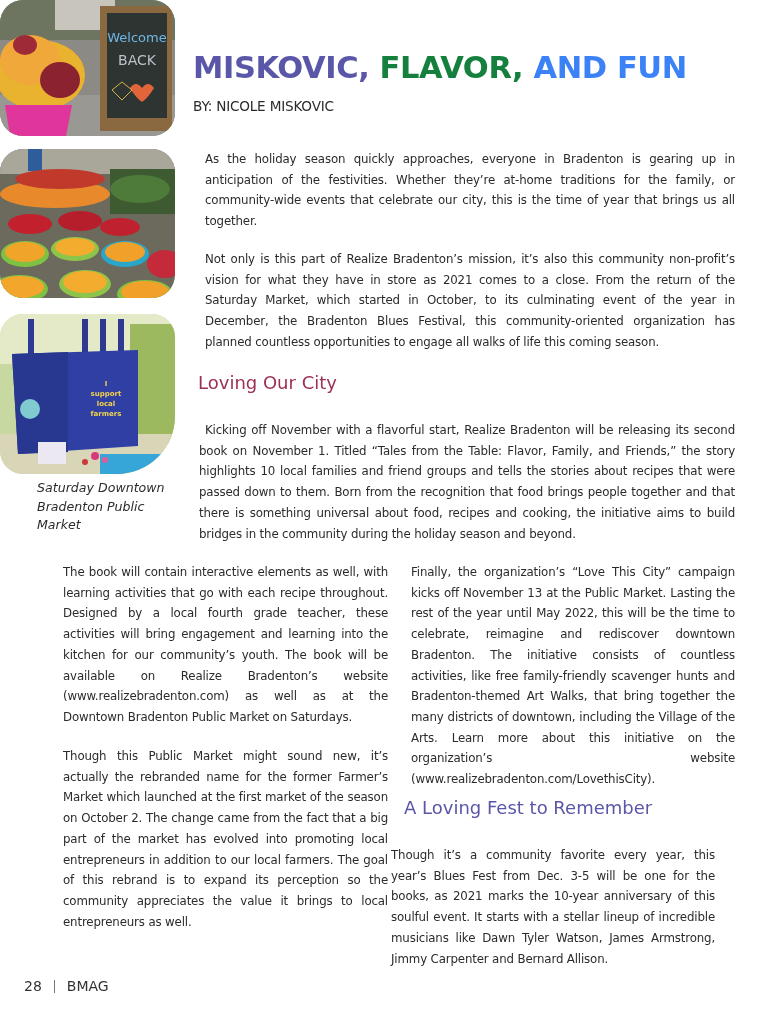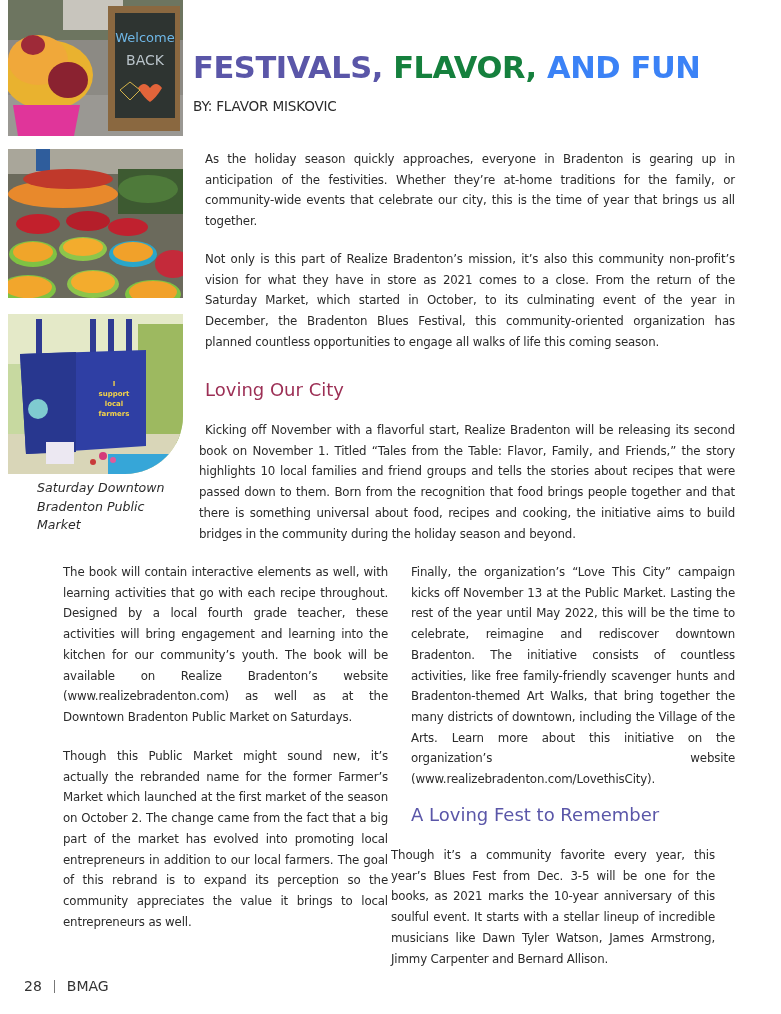--- a/index.html
+++ b/index.html
@@ -1,20 +1,20 @@
 <!DOCTYPE html>
 <html><head>
 <meta charset="utf-8">
 <style>
   html, body { margin: 0; padding: 0; background: #ffffff; }
   body {
     width: 781px; height: 1014px; position: relative; overflow: hidden;
     font-family: "DejaVu Sans", sans-serif; color: #2b2b2b;
   }
-  .photo { position: absolute; left: 8px; overflow: hidden; }
+  .photo { position: absolute; left: 0; overflow: hidden; border-radius: 23px; }
   .photo svg { display: block; width: 100%; height: 100%; }
   #photo1 { top: 0; width: 175px; height: 136px; }
   #photo2 { top: 149px; width: 175px; height: 149px; }
   #photo3 { top: 314px; width: 175px; height: 160px; border-bottom-right-radius: 58px; }
 
   .caption {
     position: absolute; left: 24px; top: 479px; width: 150px;
     font-style: italic; font-size: 12.6px; line-height: 18.5px; color: #2b2b2b; margin-left: 13px;
   }
 
@@ -27,21 +27,21 @@
     position: absolute; left: 193px; top: 98px;
     font-size: 13.6px; letter-spacing: -0.2px; color: #2b2b2b;
   }
 
   .para {
     position: absolute; margin: 12px;
     font-size: 11.8px; line-height: 20.7px; text-align: justify;
     letter-spacing: -0.15px; color: #2b2b2b;
   }
   .h2 {
-    position: absolute; margin: 12px; font-weight: normal;
+    position: absolute; margin: 5px; font-weight: normal;
     font-size: 18px; line-height: 24px; white-space: nowrap;
   }
 
   .footer {
     position: absolute; left: 24px; top: 978px;
     font-size: 14px; color: #333; white-space: nowrap;
   }
   .footer .sep { display: inline-block; width: 1px; height: 13px; background: #777; margin: 0 12px; vertical-align: -2px; }
 </style>
 </head>
@@ -117,23 +117,23 @@
     <text x="106" y="92" font-size="7" fill="#f3d34a" text-anchor="middle" font-weight="bold" font-family="DejaVu Sans, sans-serif">local</text>
     <text x="106" y="102" font-size="7" fill="#f3d34a" text-anchor="middle" font-weight="bold" font-family="DejaVu Sans, sans-serif">farmers</text>
     <circle cx="95" cy="142" r="4" fill="#d63a7a"></circle>
     <circle cx="105" cy="146" r="3" fill="#e05a9a"></circle>
     <circle cx="85" cy="148" r="3" fill="#c83a3a"></circle>
   </svg>
 </div>
 
 <div class="caption">Saturday Downtown Bradenton Public Market</div>
 
-<h1 class="title"><span style="color:#5a56a8">FESTIVALS, </span><span style="color:#15803d">FLAVOR, </span><span style="color:#3b82f6">AND FUN</span></h1>
+<h1 class="title"><span style="color:#5a56a8">MISKOVIC, </span><span style="color:#15803d">FLAVOR, </span><span style="color:#3b82f6">AND FUN</span></h1>
 
-<div class="byline">BY: FLAVOR MISKOVIC</div>
+<div class="byline">BY: NICOLE MISKOVIC</div>
 
 <p class="para" style="left:193px; top:137px; width:530px;">As the holiday season quickly approaches, everyone in Bradenton is gearing up in anticipation of the festivities. Whether they’re at-home traditions for the family, or community-wide events that celebrate our city, this is the time of year that brings us all together.</p>
 <p class="para" style="left:193px; top:237px; width:530px;">Not only is this part of Realize Bradenton’s mission, it’s also this community non-profit’s vision for what they have in store as 2021 comes to a close. From the return of the Saturday Market, which started in October, to its culminating event of the year in December, the Bradenton Blues Festival, this community-oriented organization has planned countless opportunities to engage all walks of life this coming season.</p>
 
 <h2 class="h2" style="left:193px; top:366px; color:#9c2f55;">Loving Our City</h2>
 
 <p class="para" style="left:187px; top:408px; width:536px; text-indent:6px;">Kicking off November with a flavorful start, Realize Bradenton will be releasing its second book on November 1. Titled “Tales from the Table: Flavor, Family, and Friends,” the story highlights 10 local families and friend groups and tells the stories about recipes that were passed down to them. Born from the recognition that food brings people together and that there is something universal about food, recipes and cooking, the initiative aims to build bridges in the community during the holiday season and beyond.</p>
 
 <p class="para" style="left:51px; top:550px; width:325px;">The book will contain interactive elements as well, with learning activities that go with each recipe throughout. Designed by a local fourth grade teacher, these activities will bring engagement and learning into the kitchen for our community’s youth. The book will be available on Realize Bradenton’s website (www.realizebradenton.com) as well as at the Downtown Bradenton Public Market on Saturdays.</p>
 <p class="para" style="left:51px; top:734px; width:325px;">Though this Public Market might sound new, it’s actually the rebranded name for the former Farmer’s Market which launched at the first market of the season on October 2. The change came from the fact that a big part of the market has evolved into promoting local entrepreneurs in addition to our local farmers. The goal of this rebrand is to expand its perception so the community appreciates the value it brings to local entrepreneurs as well.</p>

